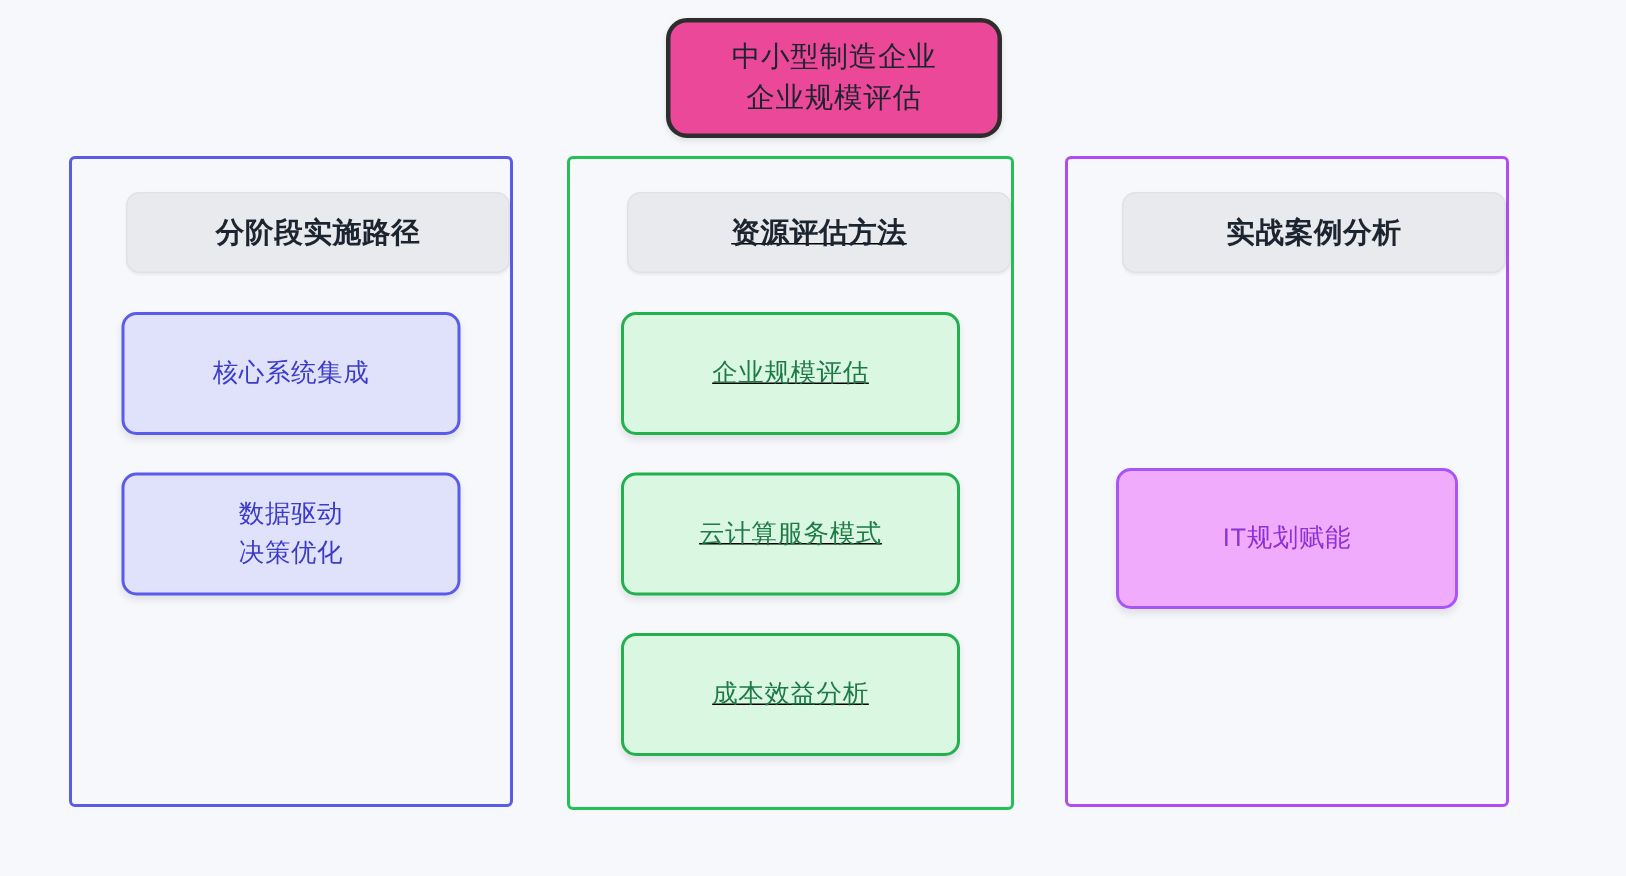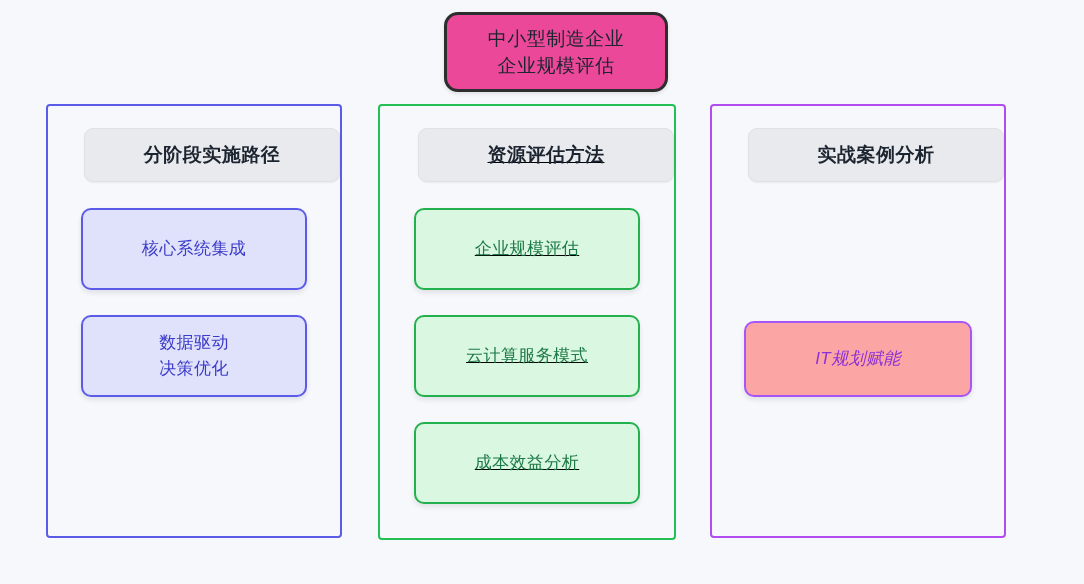--- a/index.html
+++ b/index.html
@@ -128,24 +128,23 @@
   
   .col-green .item-node {
     border-color: #22b14c;
     background: #d9f7e1;
   }
   .col-green .item-line { color: #1e7a46; }
 
   
   .col-purple .item-node {
     border-color: #a855f7;
-    background: #fca5a5;
+    background: #f0abfc;
     width: 228px;
-    height: 76px;
-    font-style: italic;
+    height: 94px;
   }
   .col-purple .item-line { color: #8b31d6; }
 </style>
 </head>
 <body>
 
 <div id="canvas">
 
   <div class="root-node">
     <div class="root-line">中小型制造企业</div>

